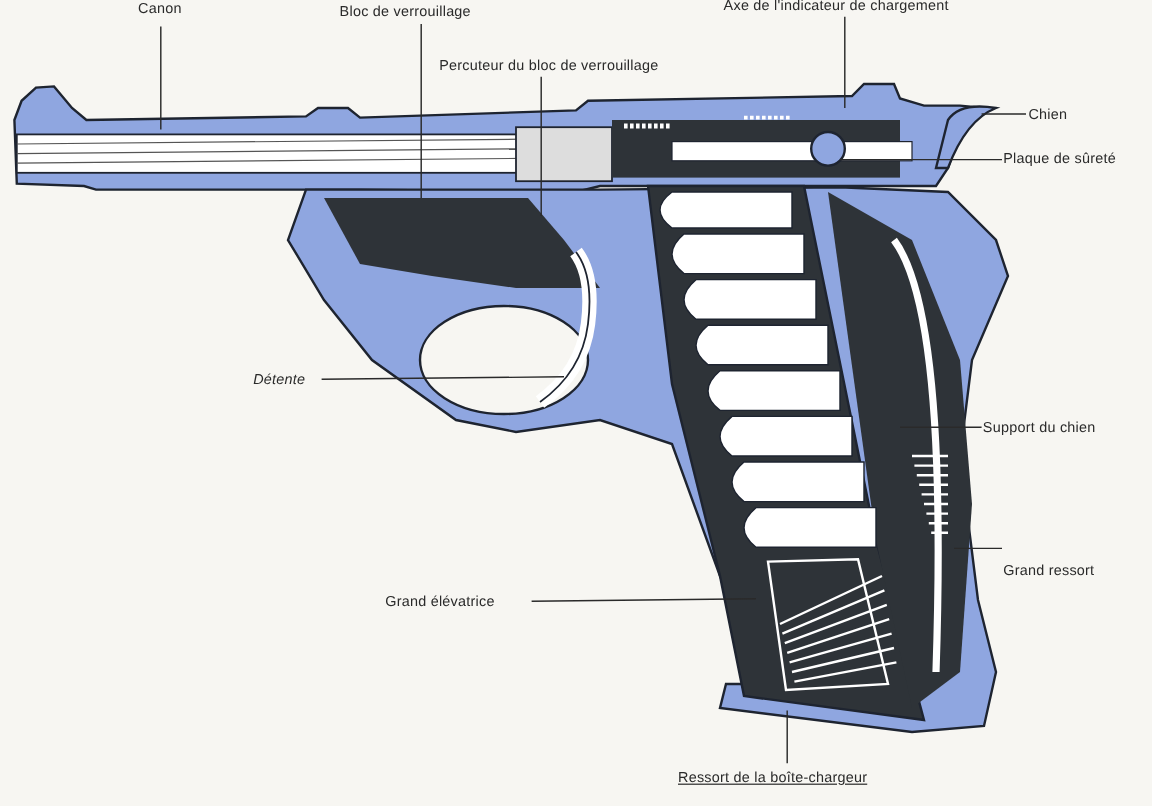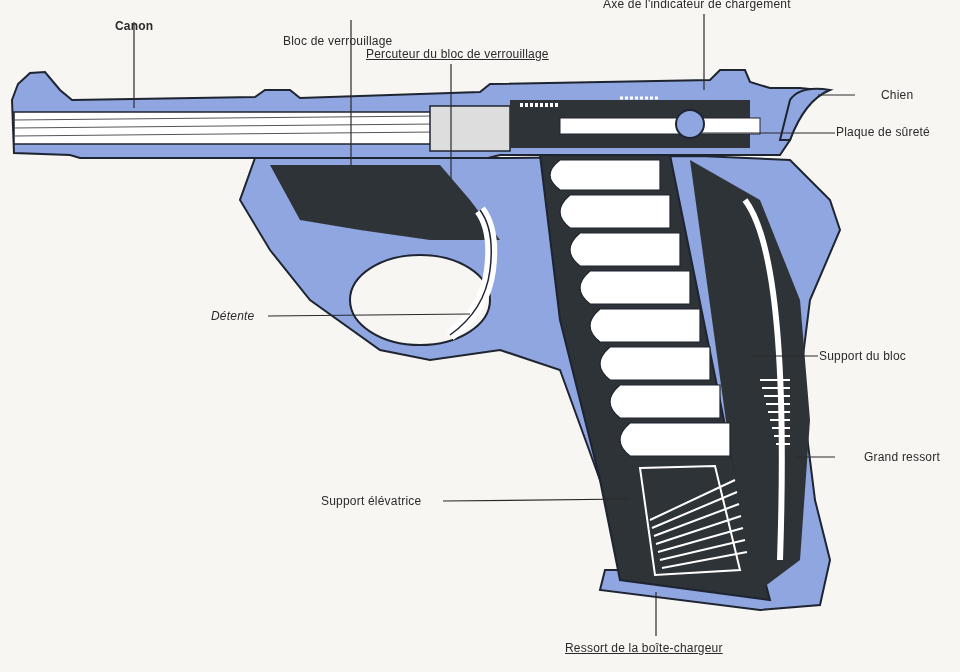--- a/index.html
+++ b/index.html
@@ -65,23 +65,23 @@
     <line x1="818" y1="95" x2="855" y2="95"></line>
     <line x1="700" y1="133" x2="835" y2="133"></line>
     <line x1="268" y1="316" x2="470" y2="314"></line>
     <line x1="750" y1="356" x2="818" y2="356"></line>
     <line x1="795" y1="457" x2="835" y2="457"></line>
     <line x1="443" y1="501" x2="630" y2="499"></line>
     <line x1="656" y1="592" x2="656" y2="636"></line>
   </g>
 </svg>
 
-<div class="lbl" style="left:115px;top:19px;font-weight:bold;">Canon</div>
-<div class="lbl" style="left:283px;top:2px;margin-top:32px;">Bloc de verrouillage</div>
-<div class="lbl" style="left:366px;top:47px;text-decoration:underline;">Percuteur du bloc de verrouillage</div>
+<div class="lbl" style="left:115px;top:0;">Canon</div>
+<div class="lbl" style="left:283px;top:2px;">Bloc de verrouillage</div>
+<div class="lbl" style="left:366px;top:47px;">Percuteur du bloc de verrouillage</div>
 <div class="lbl" style="left:603px;top:-3px;">Axe de l'indicateur de chargement</div>
-<div class="lbl" style="left:857px;top:88px;margin-left:24px;">Chien</div>
+<div class="lbl" style="left:857px;top:88px;">Chien</div>
 <div class="lbl" style="left:836px;top:125px;">Plaque de sûreté</div>
 <div class="lbl" style="left:211px;top:309px;font-style:italic;">Détente</div>
-<div class="lbl" style="left:819px;top:349px;">Support du bloc</div>
-<div class="lbl" style="left:836px;top:450px;margin-left:28px;">Grand ressort</div>
-<div class="lbl" style="left:321px;top:494px;">Support élévatrice</div>
+<div class="lbl" style="left:819px;top:349px;">Support du chien</div>
+<div class="lbl" style="left:836px;top:468px;">Grand ressort</div>
+<div class="lbl" style="left:321px;top:494px;">Grand élévatrice</div>
 <div class="lbl" style="left:565px;top:641px;text-decoration:underline;">Ressort de la boîte-chargeur</div>
 
 </body></html>

